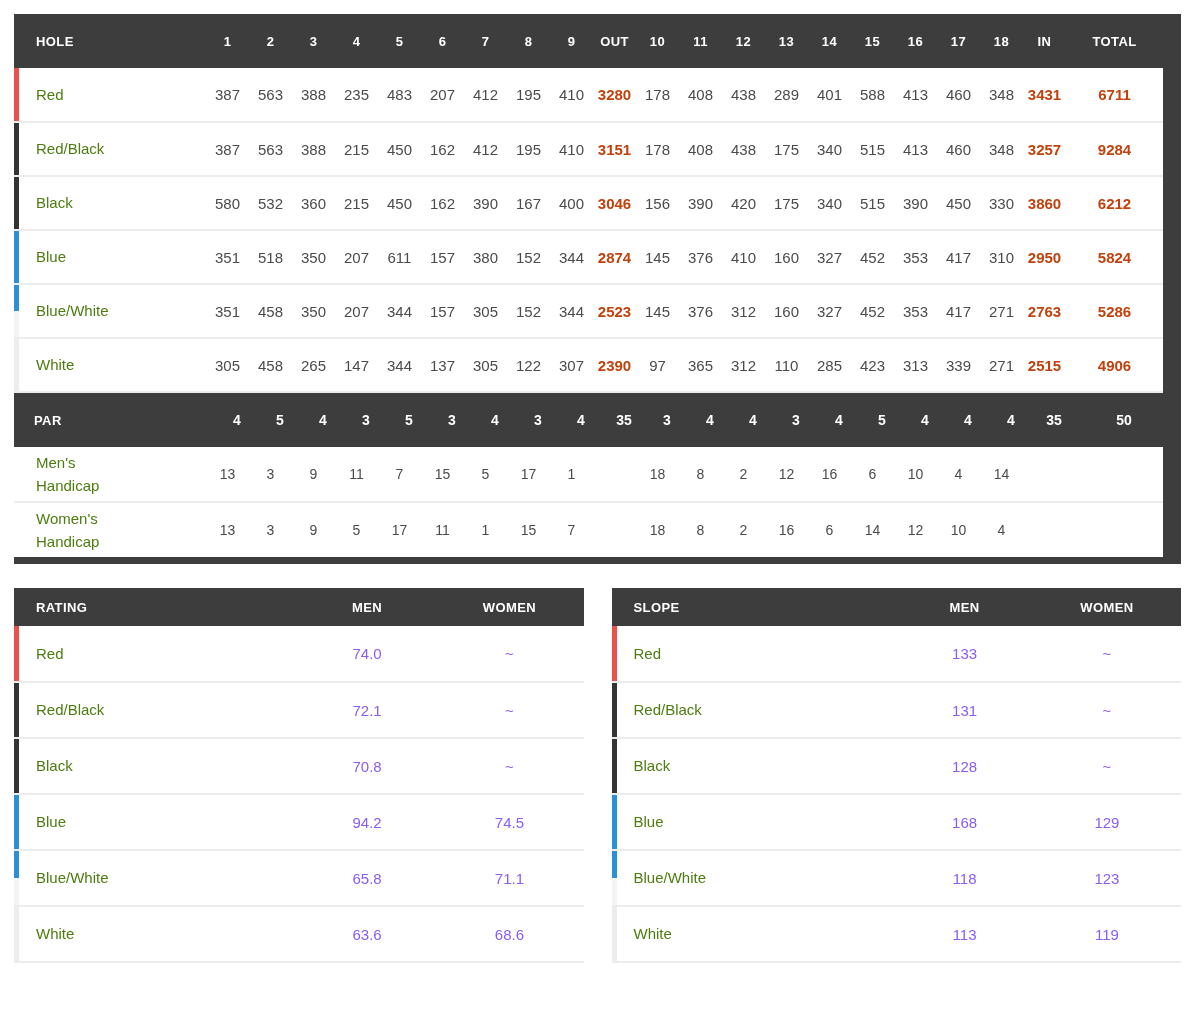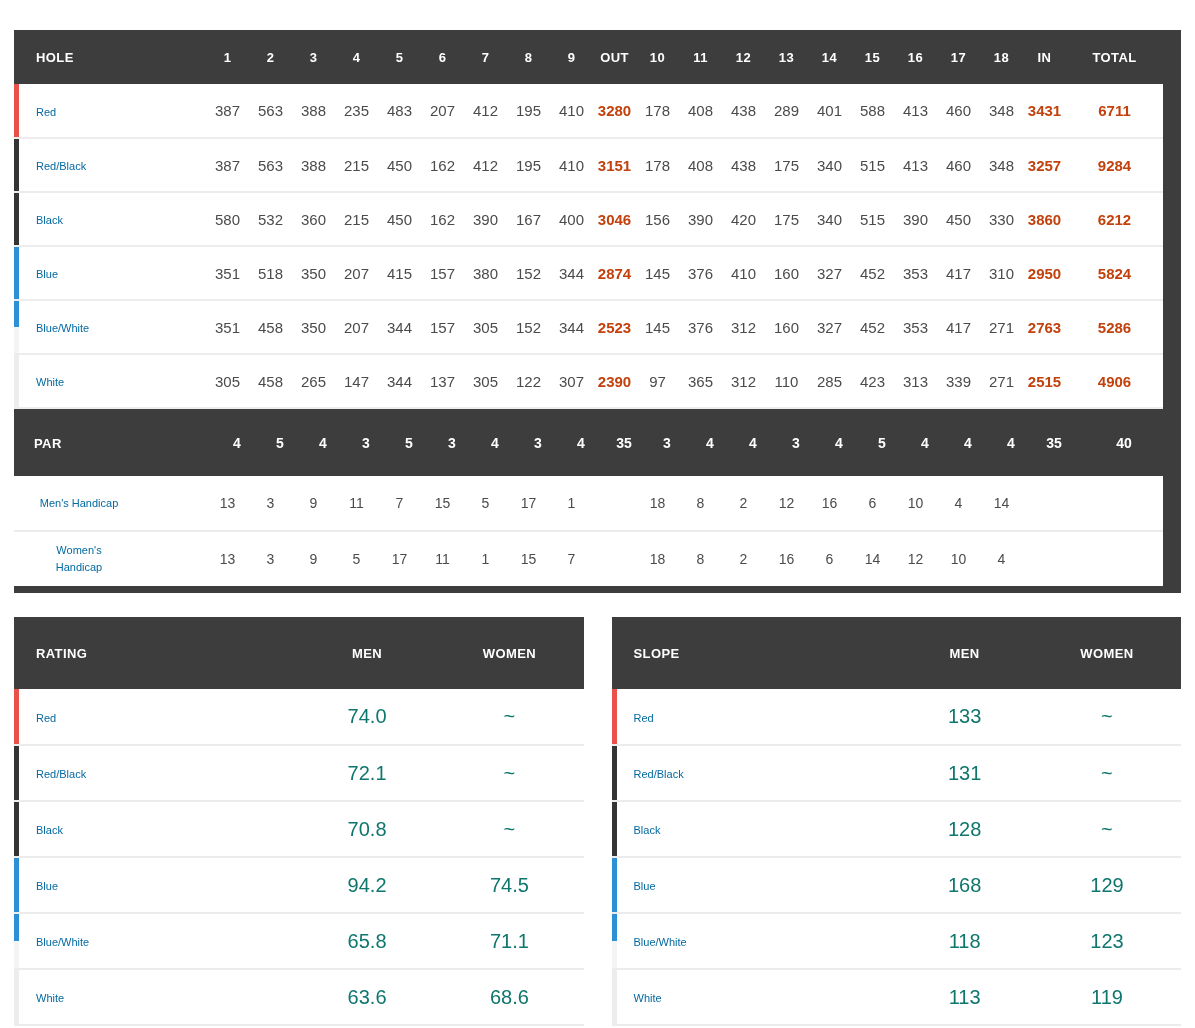--- a/index.html
+++ b/index.html
@@ -9,21 +9,20 @@
     font-family: "Liberation Sans", sans-serif;
     color: #141414;
   }
   .page { padding: 14px 14px 0 14px; }
 
   
   .scorecard-wrap {
     background: #3d3d3d;
     padding: 0 18px 7px 0;
     margin-bottom: 24px;
-    margin-top: 16px;
   }
   table { border-collapse: collapse; }
   .score-table { width: 100%; table-layout: fixed; }
 
   .score-table th {
     height: 54px;
     background: #3d3d3d;
     color: #ffffff;
     font-size: 13px;
     font-weight: 700;
@@ -36,30 +35,30 @@
   .tee-row td {
     height: 54px;
     background: #ffffff;
     border-bottom: 2px solid #ececec;
     vertical-align: middle;
   }
   .num { text-align: center; font-size: 15px; color: #4b4b4b; }
   .sum, .total { font-weight: 700; color: #c2410c; }
 
   .name-cell { position: relative; padding-left: 22px; text-align: left; }
-  .tee-label, .hcp-label { font-size: 11px; color: #0369a1; text-align: center; }
+  .tee-label, .hcp-label { font-size: 15px; color: #4d7c0f; }
   .bar { position: absolute; left: 0; top: 0; bottom: 0; width: 5px; }
   .bar-red   { background: #e8524a; }
   .bar-black { background: #343434; }
   .bar-blue  { background: #2d8fd5; }
   .bar-white { background: #ededed; }
   .bar-blue-white { background: linear-gradient(to bottom, #2d8fd5 0%, #2d8fd5 50%, #f4f4f4 50%, #f4f4f4 100%); }
 
   .par-row td {
-    height: 68px;
+    height: 55px;
     background: #3d3d3d;
     color: #ffffff;
     font-weight: 700;
     vertical-align: middle;
     border: none;
     padding-left: 20px;
   }
   .par-row .num { color: #ffffff; font-size: 14px; }
   .par-row .par-label {
     color: #ffffff; font-size: 13px; font-weight: 700; letter-spacing: 0.4px;
@@ -73,37 +72,37 @@
   }
   .hcp-row:last-child td { border-bottom: none; }
   .hcp-row .num { font-size: 14px; }
   .hcp-label { display: inline-block; width: 86px; line-height: 1.55; }
 
   
   .bottom-row { display: flex; gap: 28px; }
   .mini-card { flex: 1; }
   .mini-table { width: 100%; table-layout: fixed; }
   .mini-table th {
-    height: 72px;
+    height: 38px;
     background: #3d3d3d;
     color: #ffffff;
     font-size: 13px;
     font-weight: 700;
     letter-spacing: 0.4px;
     text-align: center;
     vertical-align: middle;
   }
   .mini-table th.mini-title-col { text-align: left; padding-left: 22px; }
   .mini-table td {
     height: 56px;
     background: #ffffff;
     border-bottom: 2px solid #ececec;
     vertical-align: middle;
   }
-  .mini-table .num { color: #0f766e; font-size: 20px; }
+  .mini-table .num { color: #8b5cf6; font-size: 15px; }
 </style>
 </head>
 <body>
 
 <div class="page">
 
   <section class="scorecard-wrap">
     <table class="score-table">
       <colgroup id="score-cols">
           <col style="width: 192px;">
@@ -227,21 +226,21 @@
             <td class="num">330</td>
             <td class="num sum">3860</td>
             <td class="num total">6212</td>
           </tr>
           <tr class="tee-row">
             <td class="name-cell"><span class="bar bar-blue"></span><span class="tee-label">Blue</span></td>
             <td class="num">351</td>
             <td class="num">518</td>
             <td class="num">350</td>
             <td class="num">207</td>
-            <td class="num">415</td>
+            <td class="num">611</td>
             <td class="num">157</td>
             <td class="num">380</td>
             <td class="num">152</td>
             <td class="num">344</td>
             <td class="num sum">2874</td>
             <td class="num">145</td>
             <td class="num">376</td>
             <td class="num">410</td>
             <td class="num">160</td>
             <td class="num">327</td>
@@ -315,21 +314,21 @@
             <td class="num">3</td>
             <td class="num">4</td>
             <td class="num">4</td>
             <td class="num">3</td>
             <td class="num">4</td>
             <td class="num">5</td>
             <td class="num">4</td>
             <td class="num">4</td>
             <td class="num">4</td>
             <td class="num sum">35</td>
-            <td class="num total">40</td>
+            <td class="num total">50</td>
           </tr>
           <tr class="hcp-row">
             <td class="name-cell"><span class="hcp-label">Men's Handicap</span></td>
             <td class="num">13</td>
             <td class="num">3</td>
             <td class="num">9</td>
             <td class="num">11</td>
             <td class="num">7</td>
             <td class="num">15</td>
             <td class="num">5</td>

